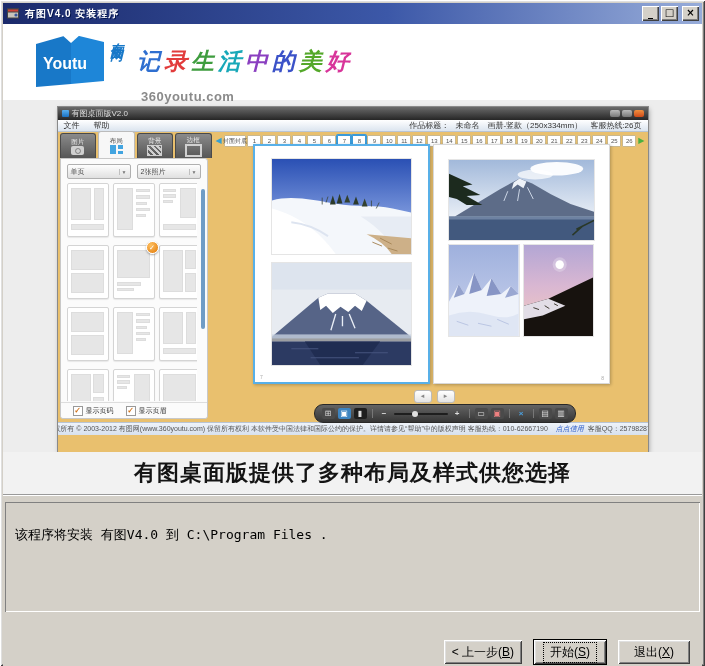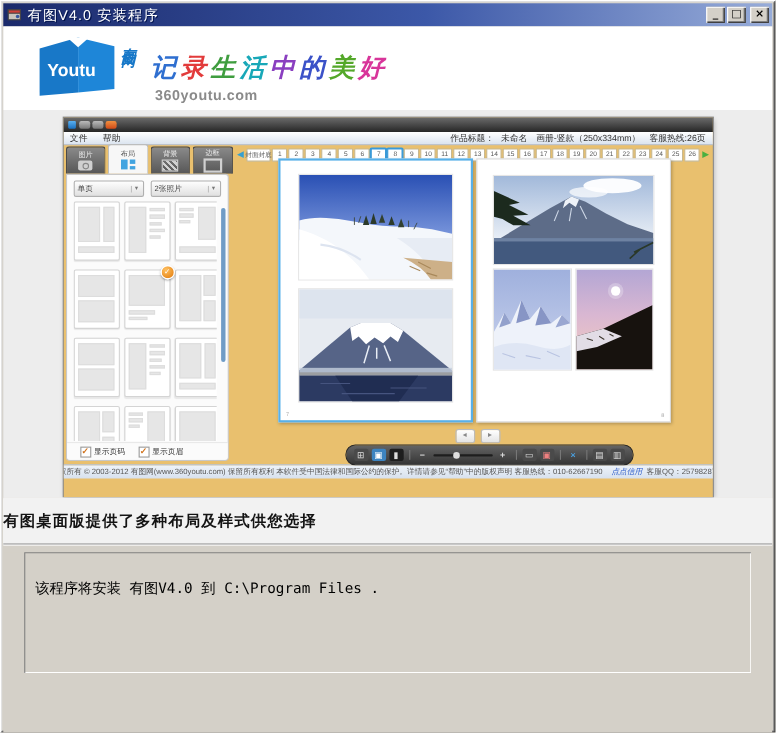--- a/index.html
+++ b/index.html
@@ -2,31 +2,31 @@
 <html><head>
 <meta charset="utf-8">
 <style>
 html,body{margin:0;padding:0}
 body{width:705px;height:666px;font-family:"Liberation Sans",sans-serif;background:#d4d0c8;overflow:hidden}
 .win{position:relative;width:705px;height:666px;background:#d4d0c8;box-sizing:border-box;padding:3px;
  box-shadow:inset 1px 1px 0 #fff,inset -1px -1px 0 #404040,inset 2px 2px 0 #dfdfdf,inset -2px -2px 0 #808080}
 
 .titlebar{height:21px;background:linear-gradient(90deg,#1b2a6b 0%,#3c58a8 55%,#97acd9 100%);display:flex;align-items:center;padding:0 3px;gap:4px}
 .ticon{width:15px;height:15px;flex:0 0 auto}
-.ttext{flex:1;color:#fff;font-weight:normal;font-size:13px;letter-spacing:1px;white-space:nowrap;text-shadow:1px 1px 0 #00124a}
+.ttext{flex:1;color:#fff;font-weight:bold;font-size:10px;letter-spacing:1px;white-space:nowrap;text-shadow:1px 1px 0 #00124a}
 .tbtns{display:flex;gap:2px}
 .tbtn{width:17px;height:15px;background:#d4d0c8;box-shadow:inset 1px 1px 0 #fff,inset -1px -1px 0 #404040,inset -2px -2px 0 #808080;
  font:bold 10px/13px "DejaVu Sans",sans-serif;text-align:center;color:#000;cursor:default}
 .tbtn.close{margin-left:2px}
 
 .header{position:relative;height:76px;background:#fff}
 .logo-svg{position:absolute;left:28px;top:7px}
 .logo-vert{position:absolute;left:104px;top:9px;writing-mode:vertical-rl;text-orientation:upright;font-size:13px;font-weight:bold;color:#1878c8;letter-spacing:3px;font-style:italic}
 .slogan{position:absolute;left:134px;top:22px;font-family:"DejaVu Serif",serif;font-style:italic;font-weight:bold;font-size:23px;letter-spacing:4px;white-space:nowrap}
-.site{position:absolute;left:138px;top:55px;font-size:13px;font-weight:bold;color:#8a8a8a;letter-spacing:.5px}
+.site{position:absolute;left:138px;top:65px;font-size:13px;font-weight:bold;color:#8a8a8a;letter-spacing:.5px}
 
 .shot{height:352px;background:#ededed;overflow:hidden}
 .app{position:relative;width:590px;height:345px;margin:7px auto 0;background:#e9c06e;box-shadow:0 0 0 1px #8a8a8a,1px 2px 5px rgba(0,0,0,.35);font-size:8px}
 .atitle{height:13px;background:linear-gradient(#6a6a6a,#262626);display:flex;align-items:center;padding:0 4px;gap:3px}
 .aicon{width:7px;height:7px;background:linear-gradient(#5ab0f0,#1a70c0);border-radius:1px}
 .atext{flex:1;color:#ddd;font-size:8px;white-space:nowrap}
 .adots{display:flex;gap:2px}
 .adots i{width:10px;height:7px;border-radius:2px;display:block}
 .adots .g{background:linear-gradient(#bbb,#777)}
 .adots .o{background:linear-gradient(#f09040,#d04a18)}
@@ -103,23 +103,23 @@
 .v-red{color:#f08080}
 .v-blue{background:none;color:#4aa0e0;font-weight:bold}
 .vsep{width:1px;height:9px;background:#777;margin:0 2px}
 .vslider{position:relative;width:54px;height:2px;background:#1e1e1e;border-radius:1px}
 .vdot{position:absolute;left:34%;top:-2px;width:6px;height:6px;border-radius:50%;background:#e0e0e0}
 
 .astatus{height:12px;background:linear-gradient(#eef3f9,#d7e1ee);border-top:1px solid #b8c4d4;display:flex;align-items:center;justify-content:center;gap:4px;font-size:7px;color:#555;white-space:nowrap;overflow:hidden}
 .bdg{width:7px;height:7px;border-radius:50%;background:radial-gradient(circle at 35% 30%,#ffb050,#e06810)}
 .bdgt{color:#2858c8;font-style:italic}
 
-.caption{height:42px;background:#f2f2f2;border-bottom:1px solid #9a9a9a;box-shadow:0 1px 0 #fff;text-align:left;line-height:42px;font-size:14px;font-weight:bold;color:#141414;letter-spacing:1px}
+.caption{height:42px;background:#f2f2f2;border-bottom:1px solid #9a9a9a;box-shadow:0 1px 0 #fff;text-align:center;line-height:42px;font-size:22px;font-weight:bold;color:#141414;letter-spacing:1px}
 .bottom{position:relative;height:168px;background:#d4d0c8}
-.msgbox{margin:7px 19px 0;height:110px;box-shadow:inset 1px 1px 0 #808080,inset -1px -1px 0 #fff;box-sizing:border-box;padding:24px 10px;font-family:"DejaVu Sans Mono","Liberation Mono",monospace;font-size:13px;color:#000}
+.msgbox{margin:7px 2px 0;height:110px;box-shadow:inset 1px 1px 0 #808080,inset -1px -1px 0 #fff;box-sizing:border-box;padding:24px 10px;font-family:"DejaVu Sans Mono","Liberation Mono",monospace;font-size:13px;color:#000}
 .btnrow{position:absolute;right:12px;bottom:6px;display:flex;gap:12px}
 .wbtn{min-width:72px;height:24px;background:#d4d0c8;border:none;box-shadow:inset 1px 1px 0 #fff,inset -1px -1px 0 #404040,inset 2px 2px 0 #dfdfdf,inset -2px -2px 0 #808080;
  font-family:"Liberation Sans",sans-serif;font-size:12px;color:#000;padding:0 8px;cursor:default}
 .wbtn.default{outline:1px solid #000}
 .wbtn .focus{display:inline-block;border:1px dotted #000;padding:1px 6px}
 .wbtn u{text-decoration:underline}
 </style>
 </head>
 <body>
 
@@ -149,20 +149,21 @@
     <span class="logo-vert">有图网</span>
     <span class="slogan"><span style="color: rgb(47, 111, 208);">记</span><span style="color: rgb(226, 59, 59);">录</span><span style="color: rgb(63, 157, 63);">生</span><span style="color: rgb(24, 168, 184);">活</span><span style="color: rgb(138, 63, 192);">中</span><span style="color: rgb(59, 82, 200);">的</span><span style="color: rgb(84, 168, 42);">美</span><span style="color: rgb(216, 53, 154);">好</span></span>
     <span class="site">360youtu.com</span>
   </div>
 
   <div class="shot">
     <div class="app">
 
       <div class="atitle">
         <span class="aicon"></span>
+        <span class="atext">有图桌面版V2.0</span>
         <span class="adots">
           <i class="g"></i>
           <i class="g"></i>
           <i class="o"></i>
         </span>
       </div>
 
       <div class="amenu">
         <span class="m">文件</span>
         <span class="m">帮助</span>
@@ -450,15 +451,20 @@
         <span>客服QQ：2579828763</span>
       </div>
 
     </div>
   </div>
 
   <div class="caption">有图桌面版提供了多种布局及样式供您选择</div>
 
   <div class="bottom">
     <div class="msgbox">该程序将安装 有图V4.0 到 C:\Program Files .</div>
+    <div class="btnrow">
+      <button class="wbtn"><span>&lt; 上一步(</span><u>B</u><span>)</span></button>
+      <button class="wbtn default"><span class="focus"><span>开始(</span><u>S</u><span>)</span></span></button>
+      <button class="wbtn"><span>退出(</span><u>X</u><span>)</span></button>
+    </div>
   </div>
 
 </div>
 
 </body></html>

